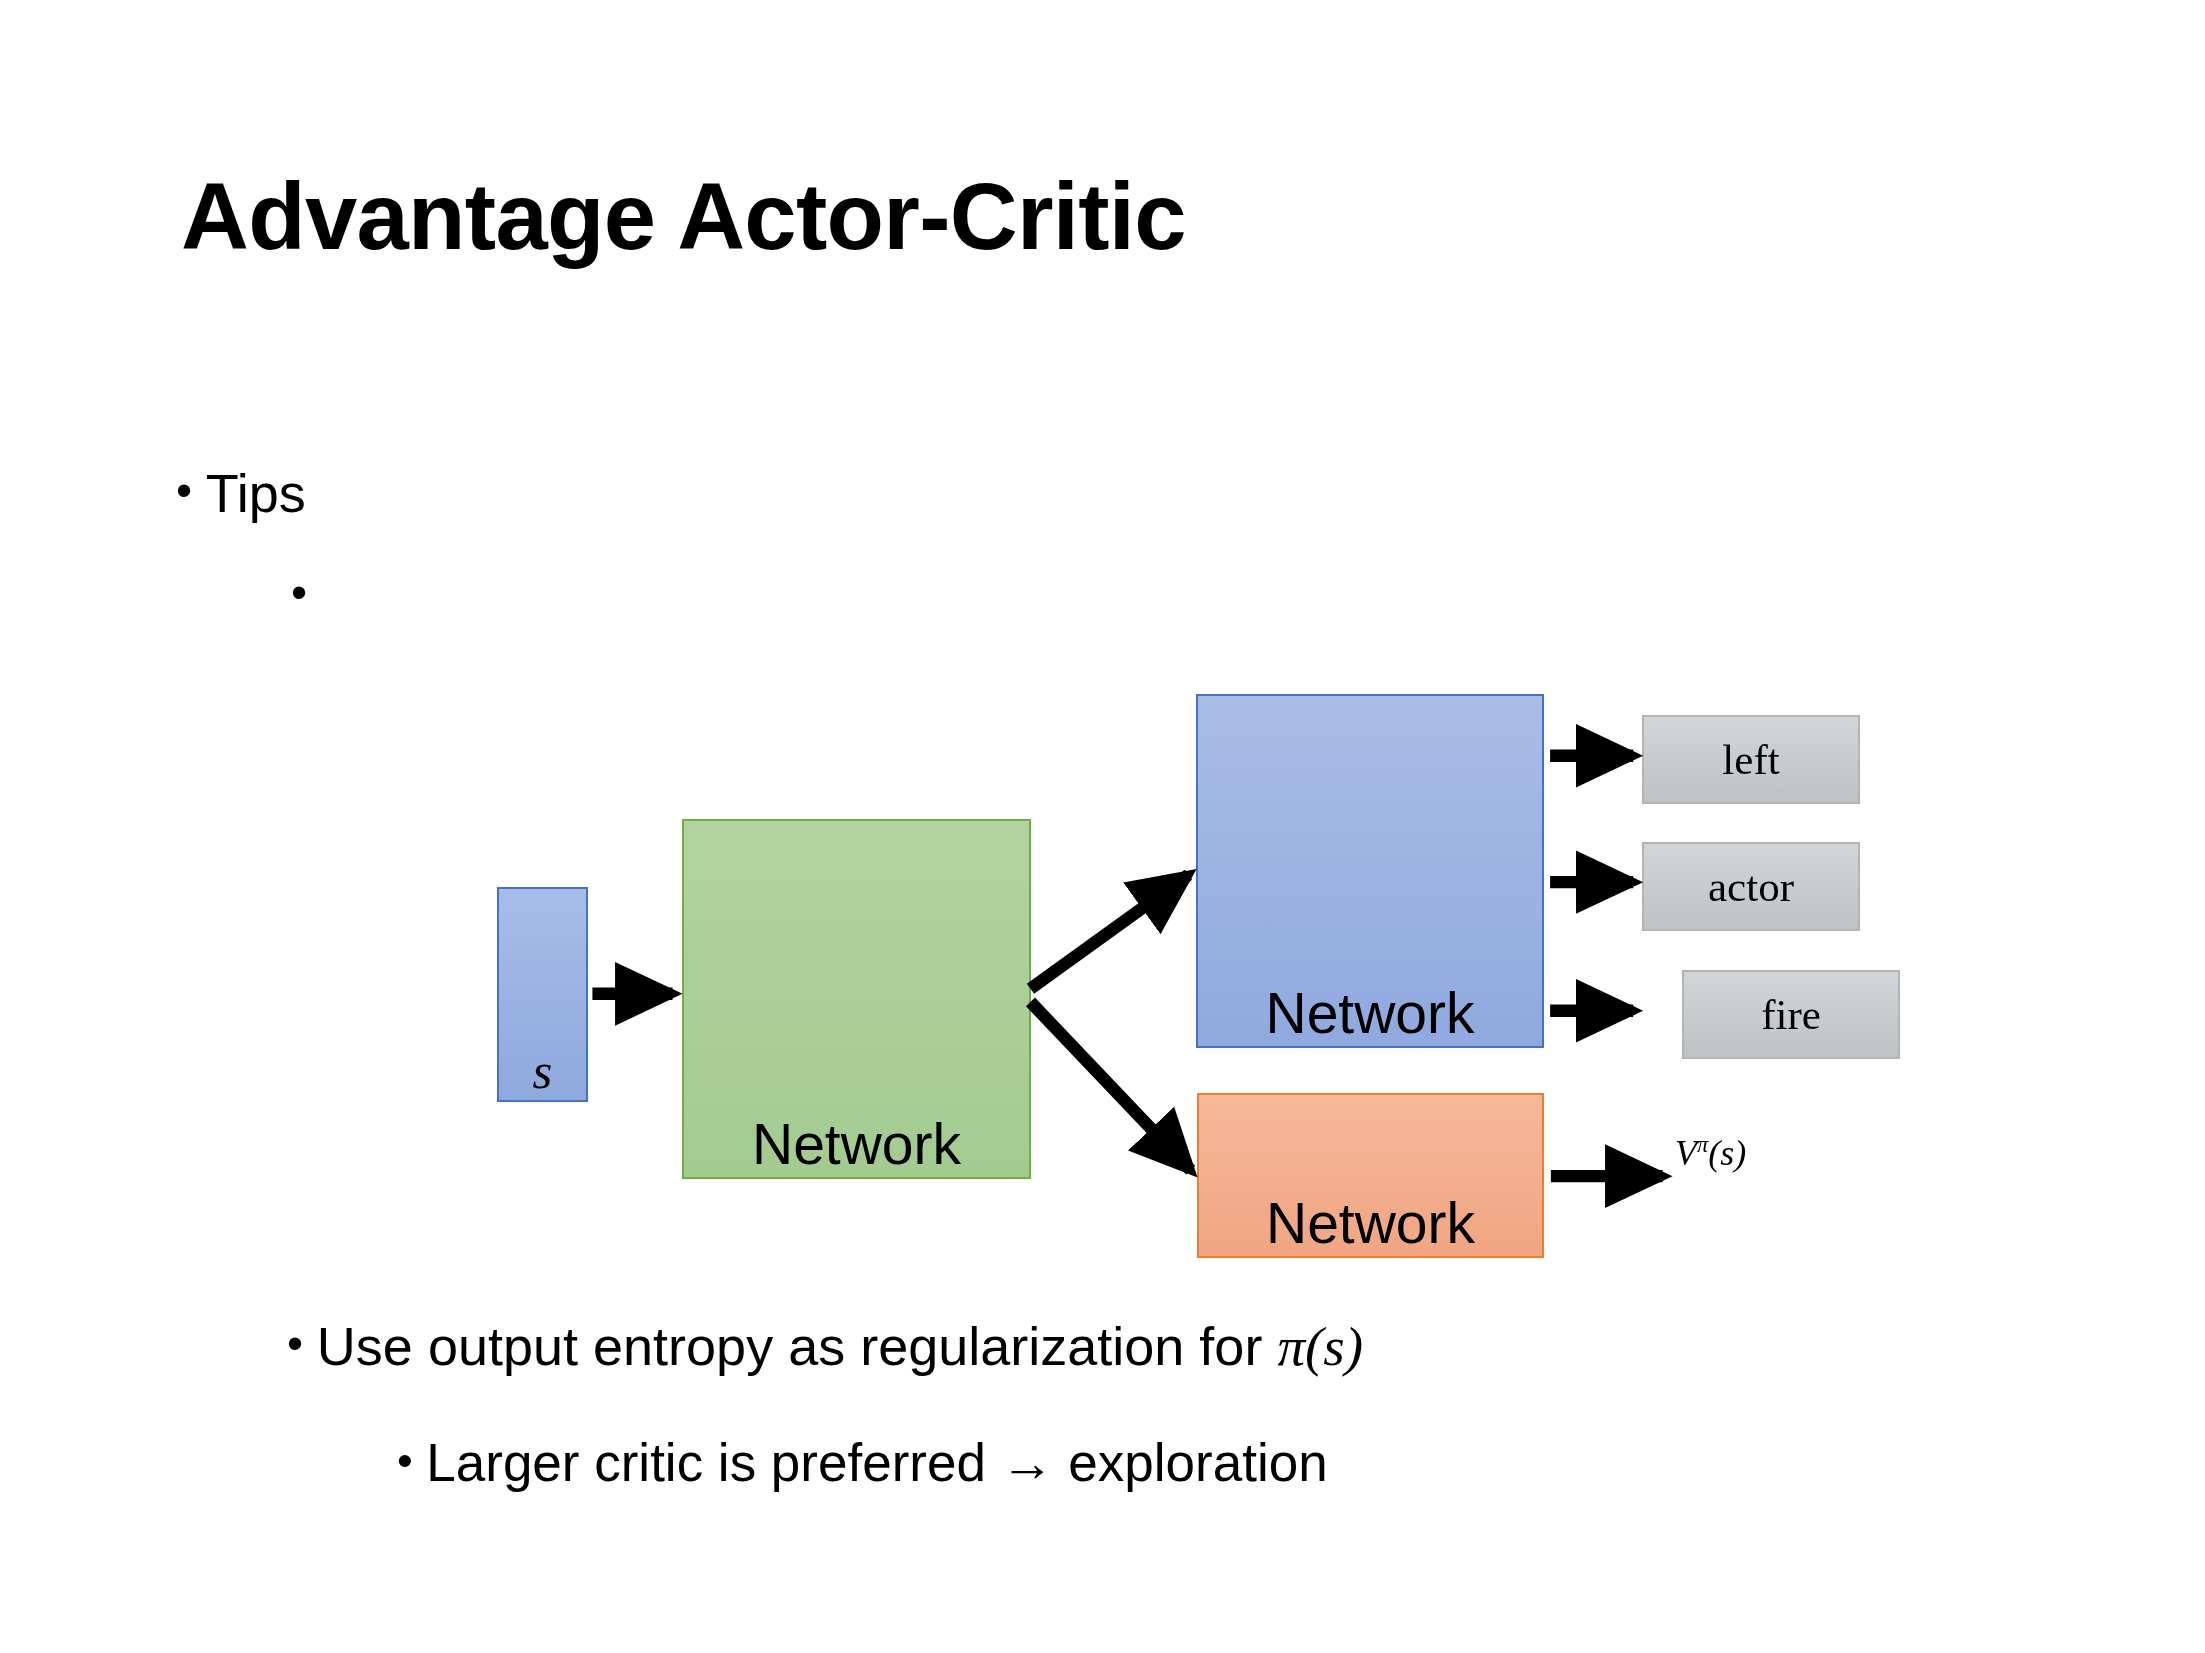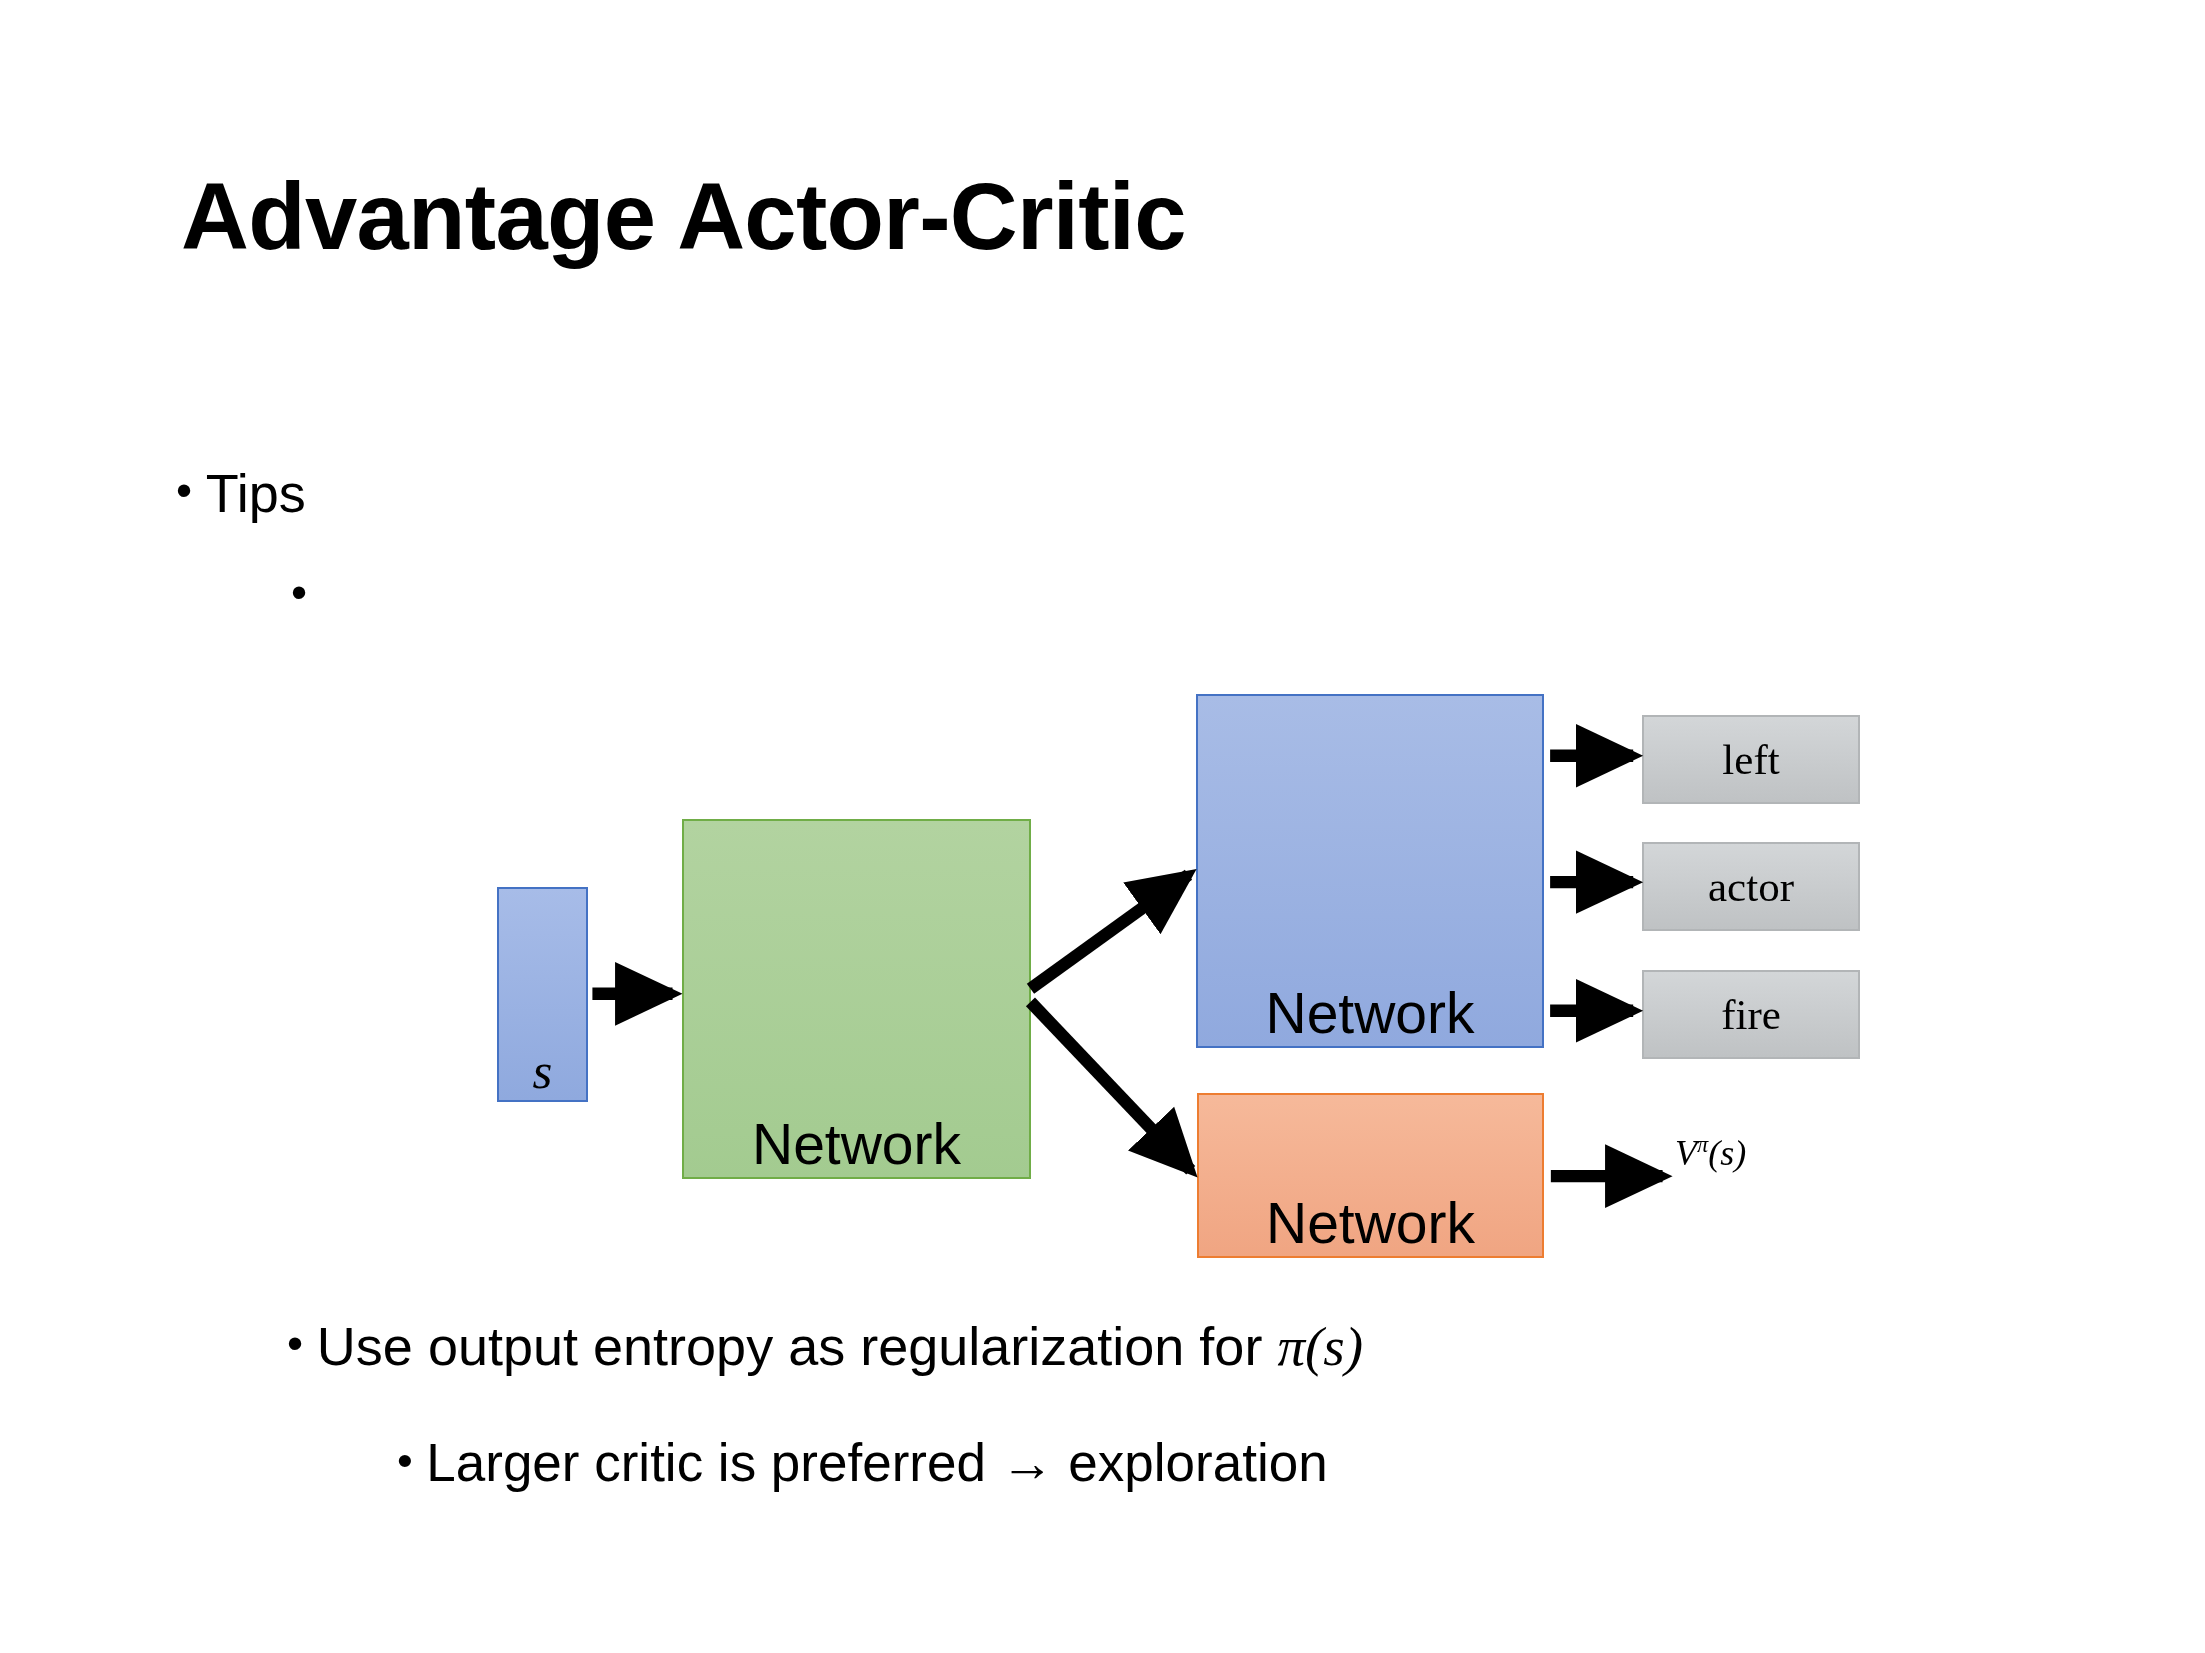--- a/index.html
+++ b/index.html
@@ -154,21 +154,21 @@
     border: 2.2px solid #b2b5b7;
     display: flex;
     align-items: center;
     justify-content: center;
     font-family: "Liberation Serif", "DejaVu Serif", serif;
     font-size: 43px;
     color: #000000;
   }
   #out-left  { left: 1642px; top: 715px;  }
   #out-right { left: 1642px; top: 842px; }
-  #out-fire  { left: 1642px; top: 970px; }
+  #out-fire  { left: 1682px; top: 970px; }
 
   #critic-out-label {
     position: absolute;
     left: 1675px;
     top: 1132px;
     font-size: 36px;
     white-space: nowrap;
   }
 </style>
 </head>

